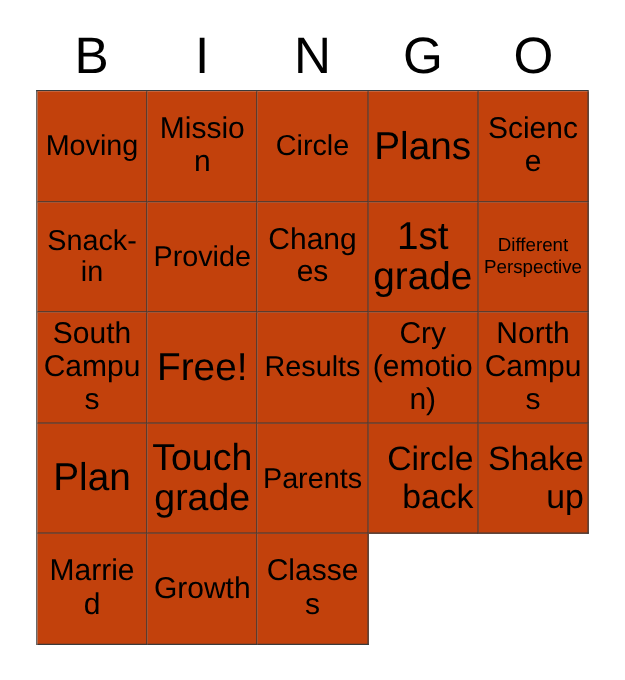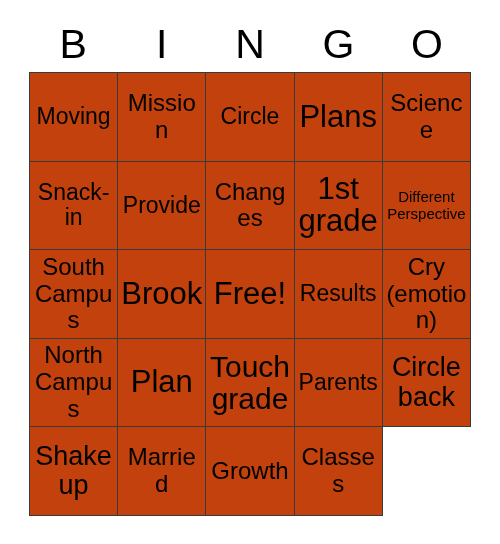--- a/index.html
+++ b/index.html
@@ -79,21 +79,21 @@
     width: 100%;
     line-height: 1.06;
     word-break: break-word;
     hyphens: manual;
   }
 
   
   .fs-xs  { font-size: 15px; line-height: 1.15; }
   .fs-md  { font-size: 24px; line-height: 1.12; }
   .fs-lg  { font-size: 23px; line-height: 1.10; }
-  .fs-xl  { font-size: 27px; line-height: 1.08; }
+  .fs-xl  { font-size: 27px; line-height: 1.08; text-align: right; }
   .fs-xxl { font-size: 31px; line-height: 1.05; }
 </style>
 </head>
 <body>
 
 <div class="card">
 
   <div class="header-row">
     <div class="header-cell">B</div>
     <div class="header-cell">I</div>
@@ -130,23 +130,20 @@
       <div class="cell">
         <span class="cell-text fs-xxl">1st grade</span>
       </div>
       <div class="cell">
         <span class="cell-text fs-xs">Different Perspective</span>
       </div>
       <div class="cell">
         <span class="cell-text fs-md">South Campus</span>
       </div>
       <div class="cell">
-        <span class="cell-text fs-xxl">Brook</span>
-      </div>
-      <div class="cell">
         <span class="cell-text fs-xxl">Free!</span>
       </div>
       <div class="cell">
         <span class="cell-text fs-lg">Results</span>
       </div>
       <div class="cell">
         <span class="cell-text fs-md">Cry (emotion)</span>
       </div>
       <div class="cell">
         <span class="cell-text fs-md">North Campus</span>

